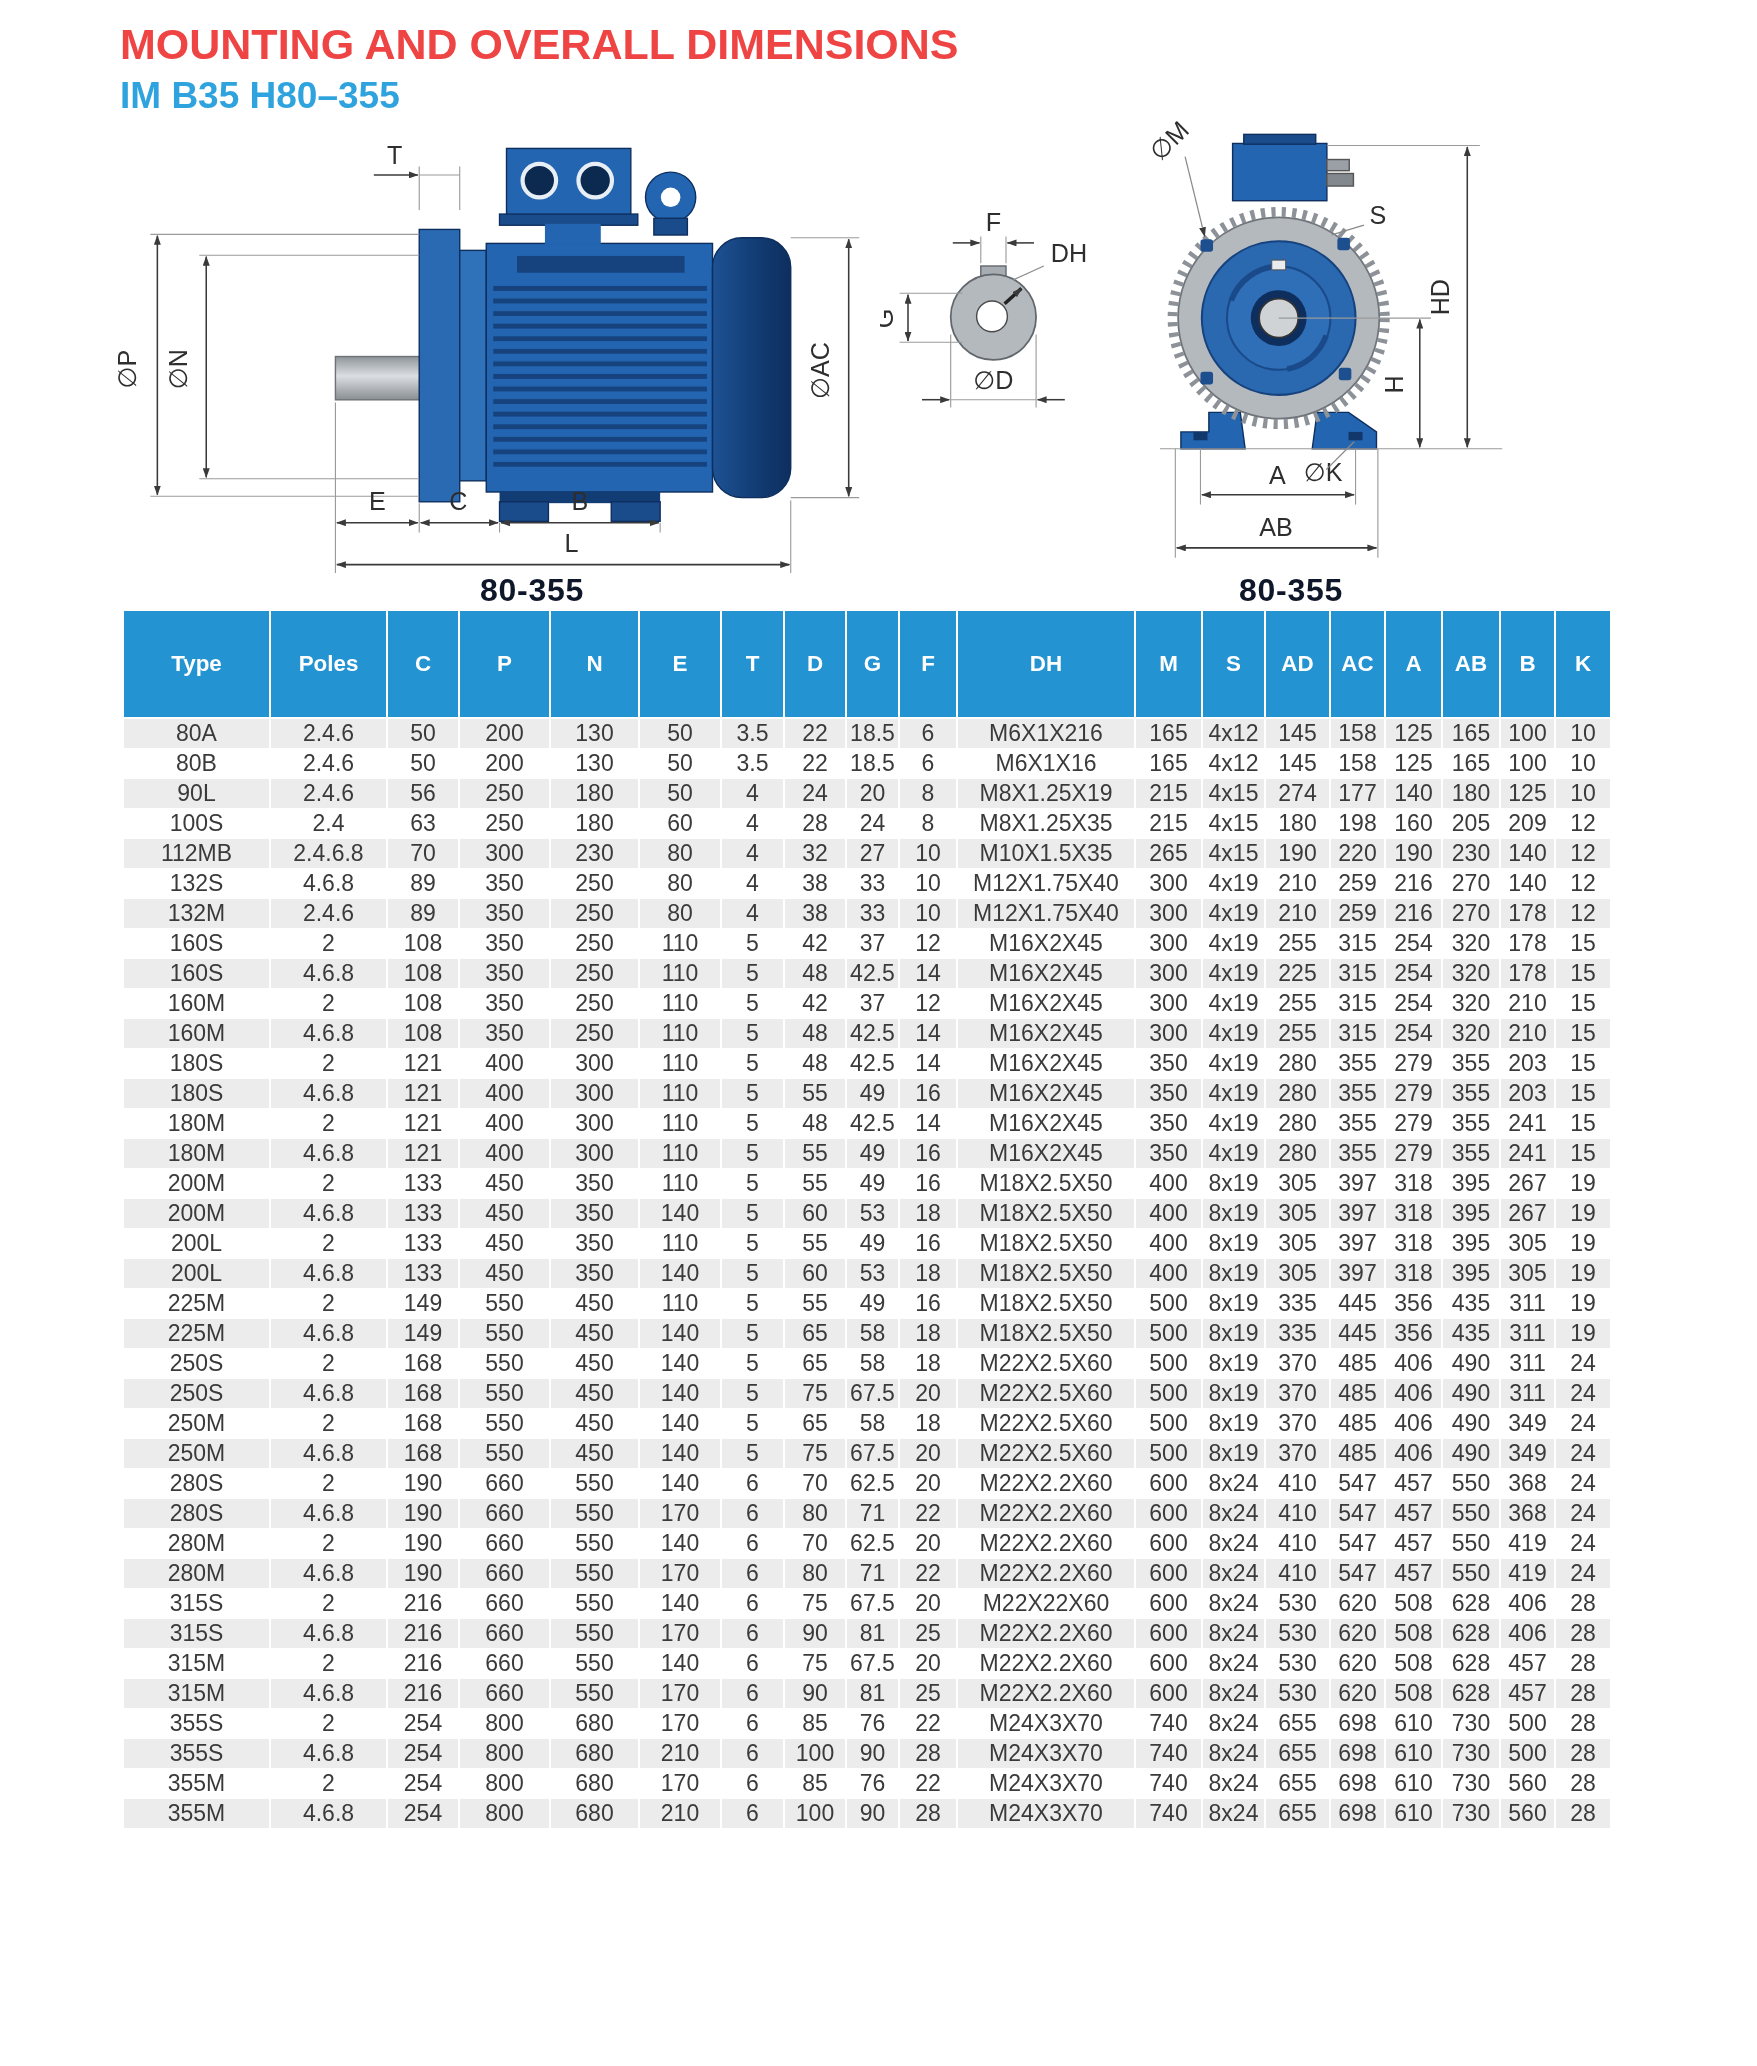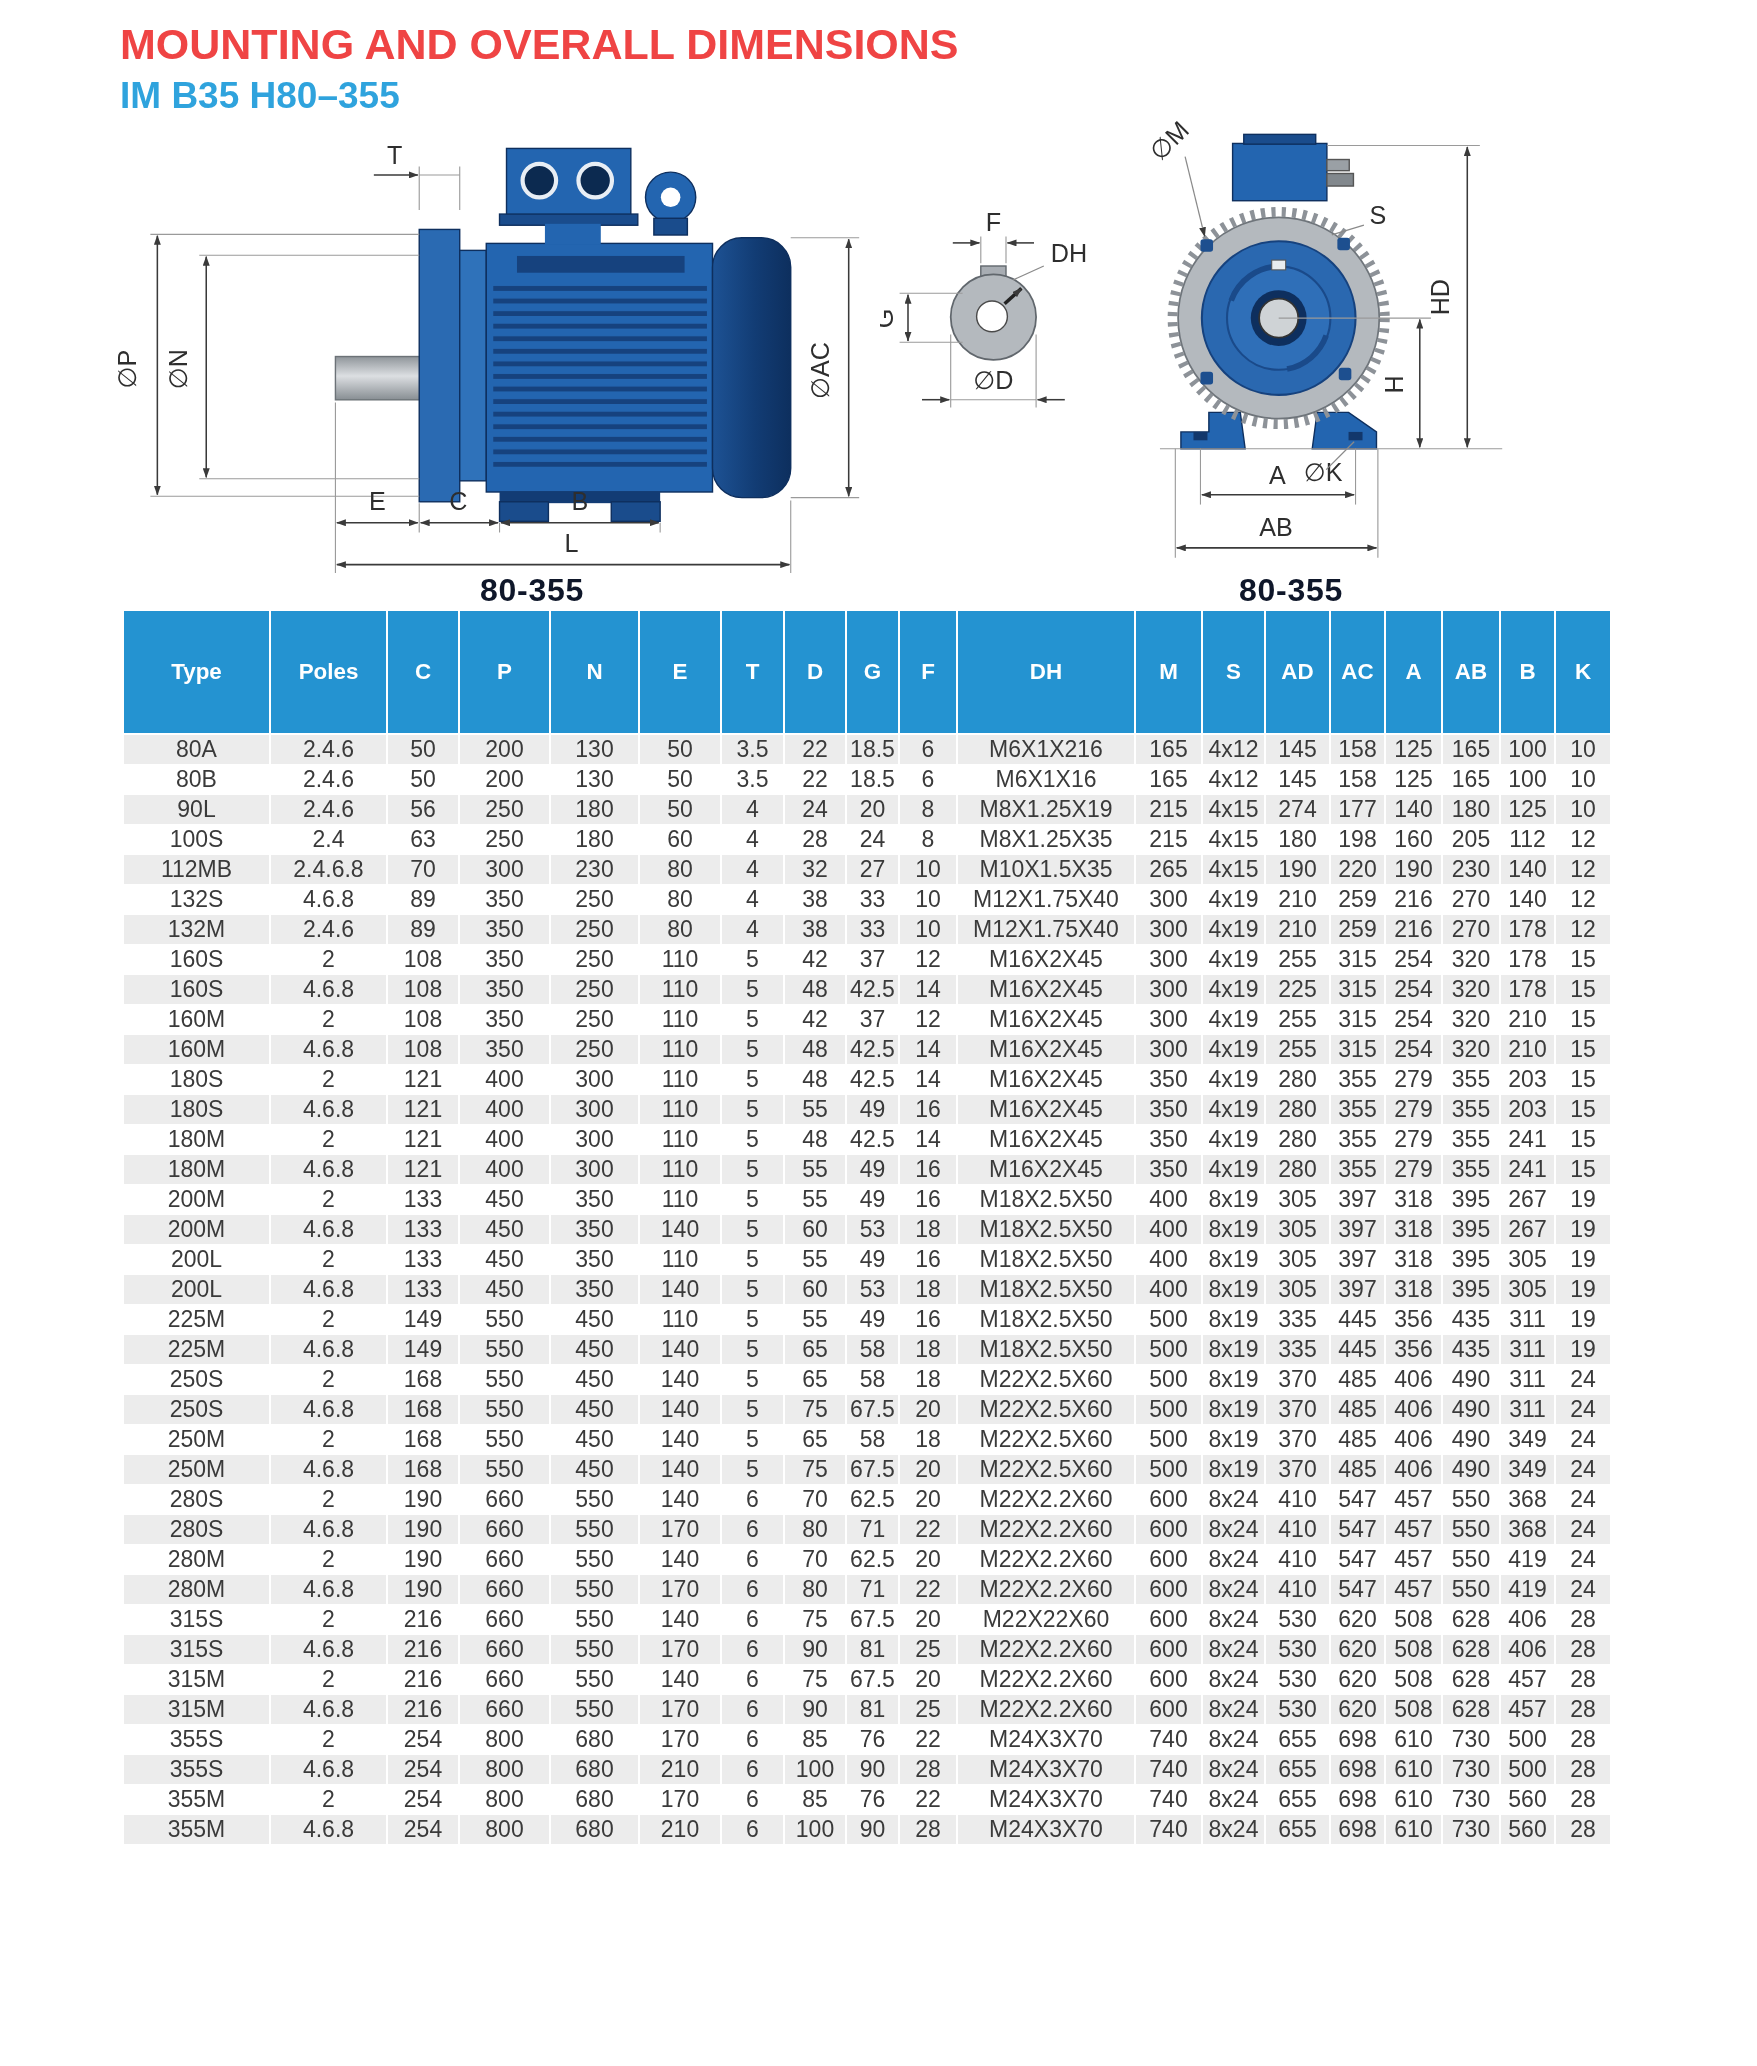--- a/index.html
+++ b/index.html
@@ -27,21 +27,21 @@
   .dlabel{fill:#2e2e2e;font-size:36px;font-family:"Liberation Sans",sans-serif;}
   .outline{stroke:#0e2f5e;stroke-width:2;}
   
   table.dims{
     position:absolute;left:124px;top:611px;width:1486px;
     border-collapse:collapse;table-layout:fixed;
   }
   table.dims th{
     background:#2493d1;color:#ffffff;font-size:22.4px;font-weight:bold;
     height:106px;text-align:center;vertical-align:middle;
-    border-right:2.8px solid #ffffff;border-bottom:2.8px solid #ffffff;padding:8px;
+    border-right:2.8px solid #ffffff;border-bottom:2.8px solid #ffffff;padding:0;
   }
   table.dims th:last-child{border-right:none;}
   table.dims td{
     height:29px;font-size:23px;color:#3a3a3a;text-align:center;vertical-align:middle;
     border-right:2.8px solid #ffffff;border-bottom:1.4px solid #ffffff;
     padding:0;white-space:nowrap;overflow:hidden;
   }
   table.dims td:last-child{border-right:none;}
   table.dims tr.alt td{background:#ececec;}
 </style>
@@ -362,21 +362,21 @@
         <td>28</td>
         <td>24</td>
         <td>8</td>
         <td>M8X1.25X35</td>
         <td>215</td>
         <td>4x15</td>
         <td>180</td>
         <td>198</td>
         <td>160</td>
         <td>205</td>
-        <td>112</td>
+        <td>209</td>
         <td>12</td>
       </tr>
       <tr class="alt">
         <td>112MB</td>
         <td>2.4.6.8</td>
         <td>70</td>
         <td>300</td>
         <td>230</td>
         <td>80</td>
         <td>4</td>

